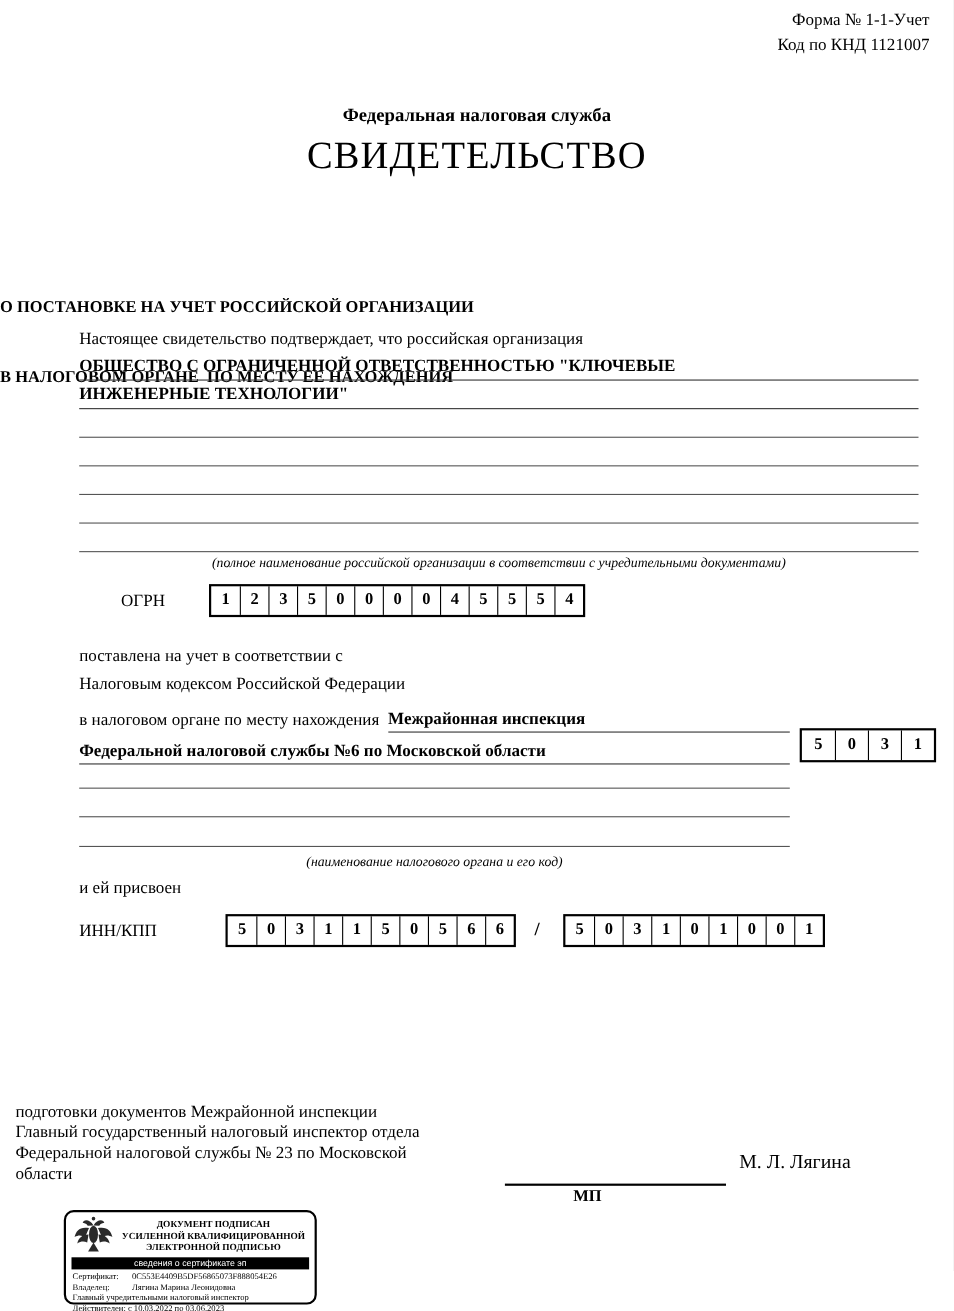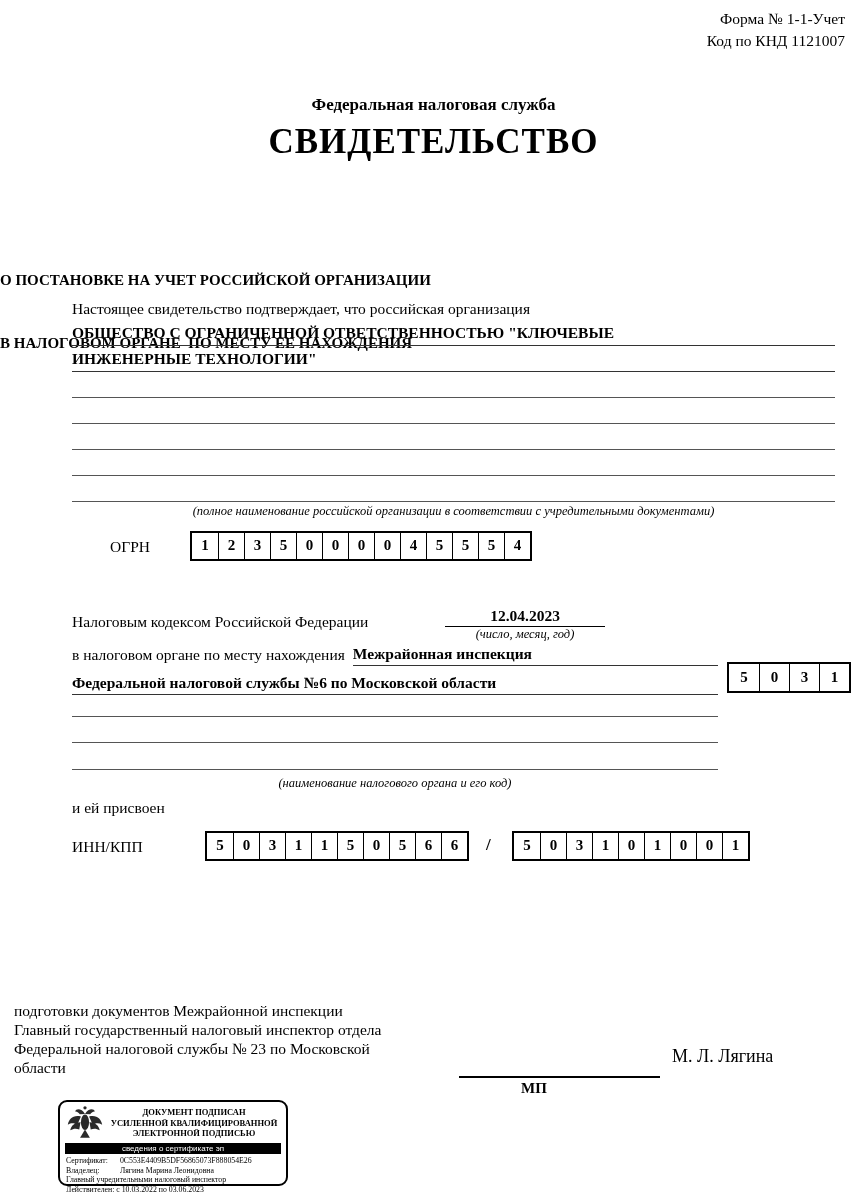--- a/index.html
+++ b/index.html
@@ -6,21 +6,21 @@
   html,body { background:#e8e8e8; }
   .page {
     position:relative; width:867px; height:1192px; margin:0 auto;
     background:#ffffff; color:#000;
     font-family:"Liberation Serif", "DejaVu Serif", serif;
     overflow:hidden;
     padding-left:12px;
   }
   .form-meta { position:absolute; top:8px; right:22px; text-align:right; font-size:15.5px; line-height:22px; }
   .agency   { position:absolute; top:95px; left:0; width:100%; text-align:center; font-weight:bold; font-size:17px; }
-  .doc-title{ position:absolute; top:122px; left:0; width:100%; text-align:center; font-weight:bold; font-size:35px; letter-spacing:1px; }
+  .doc-title{ position:absolute; top:122px; left:0; width:100%; text-align:center; font-weight:normal; font-size:35px; letter-spacing:1px; }
   .subtitle { position:absolute; top:228px; left:0; width:100%; text-align:left; font-weight:bold; font-size:15px; line-height:21px; white-space:pre; }
   .intro    { position:absolute; left:72px; top:300px; font-size:15.5px; }
 
   .org-lines { position:absolute; left:72px; top:320px; width:763px; }
   .org-line  { height:26px; line-height:25px; border-bottom:1.6px solid #333; font-weight:bold; font-size:15.5px; }
   .blank-line{ height:26px; border-bottom:1.6px solid #555; }
 
   .caption   { font-style:italic; font-size:12.5px; text-align:center; }
   .caption-org { position:absolute; left:72px; top:504px; width:763px; }
 
@@ -107,26 +107,23 @@
     <span class="digit-cell">0</span>
     <span class="digit-cell">0</span>
     <span class="digit-cell">0</span>
     <span class="digit-cell">4</span>
     <span class="digit-cell">5</span>
     <span class="digit-cell">5</span>
     <span class="digit-cell">5</span>
     <span class="digit-cell">4</span>
   </div>
 
+  <div class="registered">поставлена на учет в соответствии с</div>
   <div class="taxcode">Налоговым кодексом Российской Федерации</div>
 
-  <div class="date-block">
-    <div class="date-value">12.04.2023</div>
-    <div class="caption">(число, месяц, год)</div>
-  </div>
 
   <div class="authority-line1">
     <span class="prefix">в налоговом органе по месту нахождения</span>
     <span class="value">Межрайонная инспекция</span>
   </div>
   <div class="authority-line2">Федеральной налоговой службы №6 по Московской области</div>
 
   <div class="code-boxes digit-strip">
     <span class="digit-cell">5</span>
     <span class="digit-cell">0</span>

